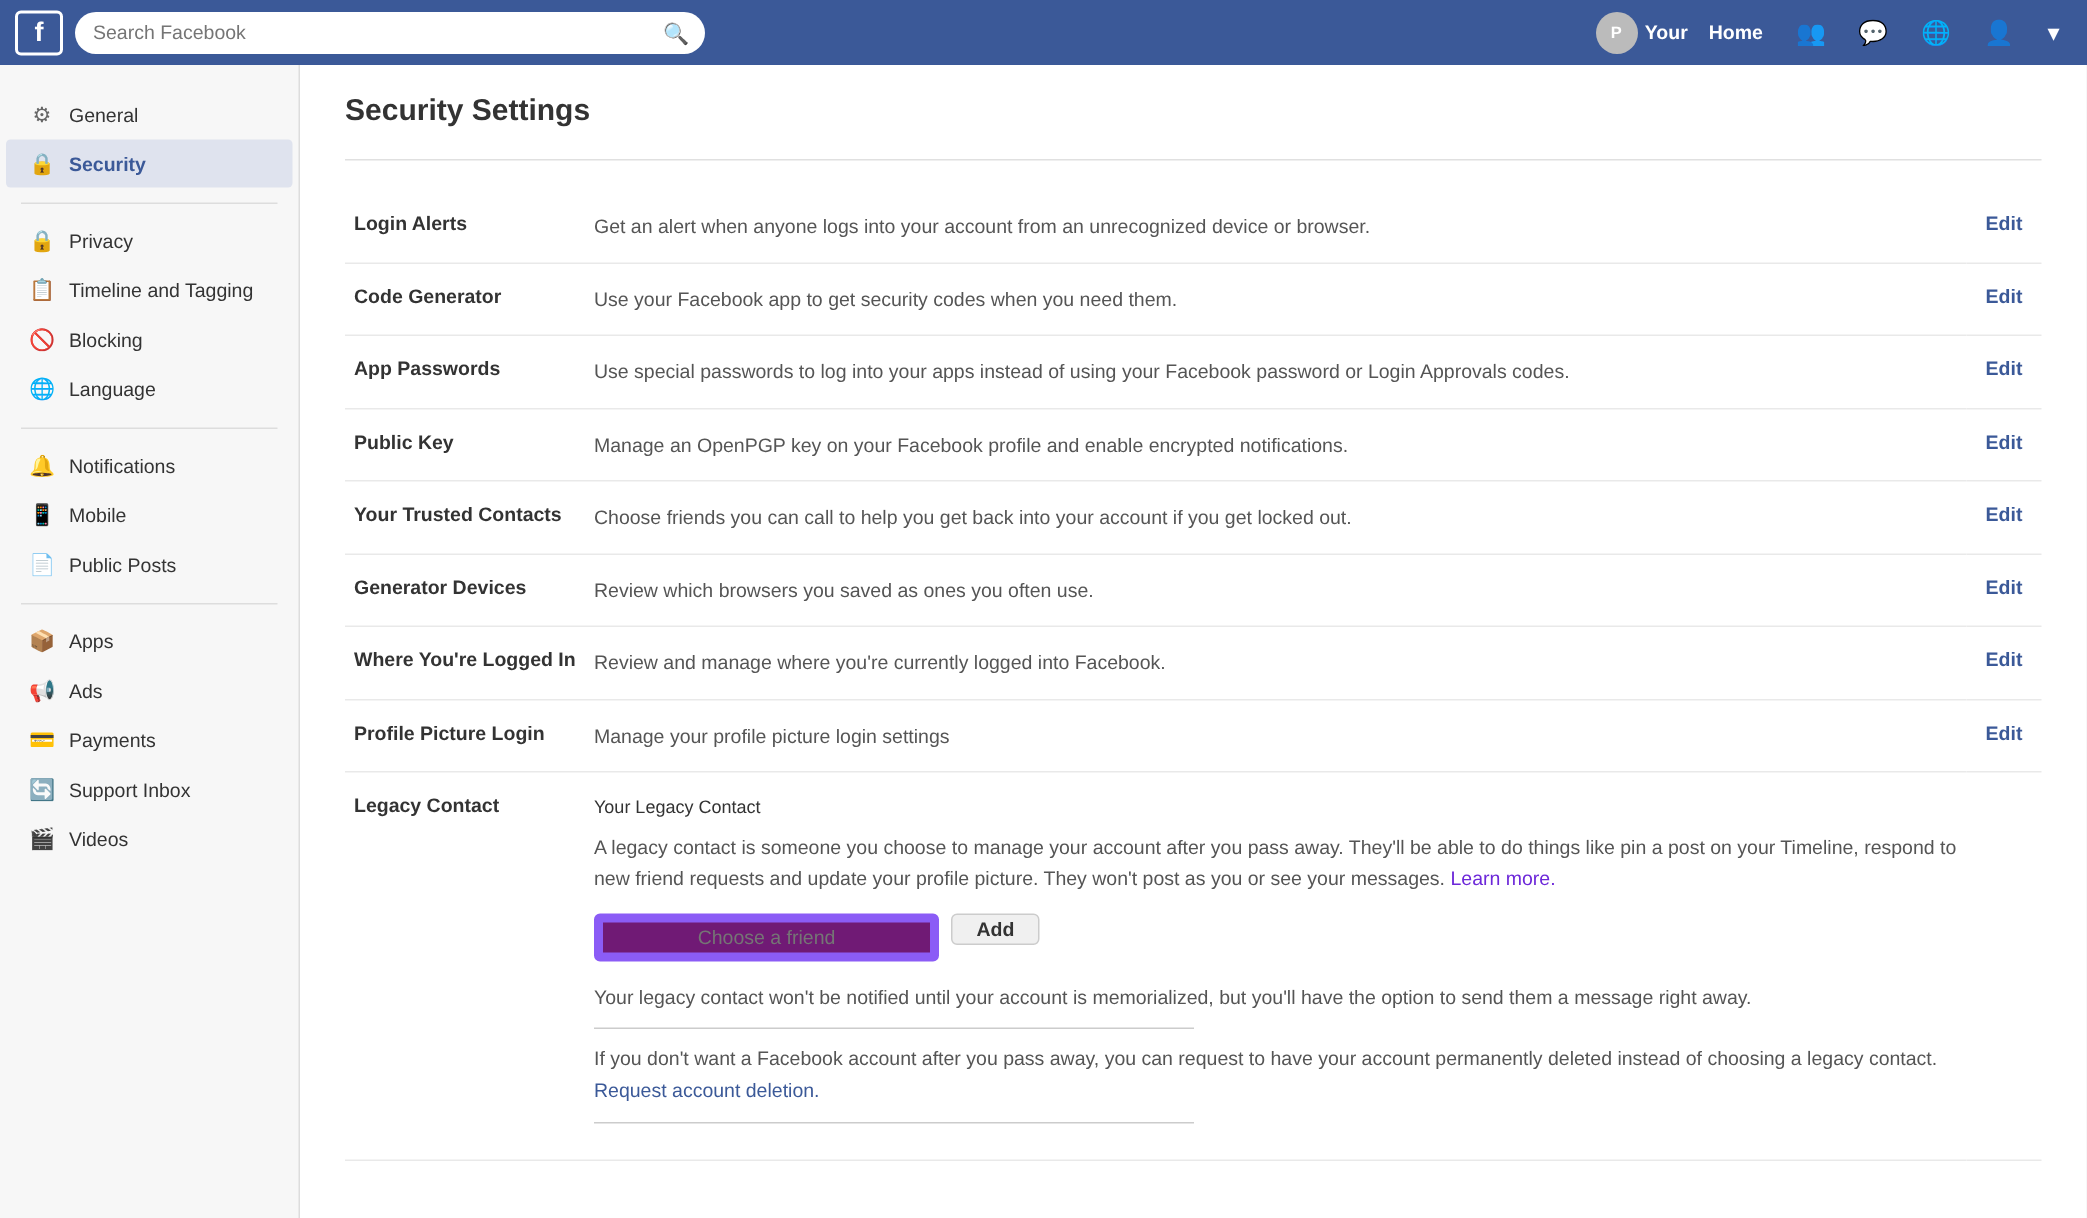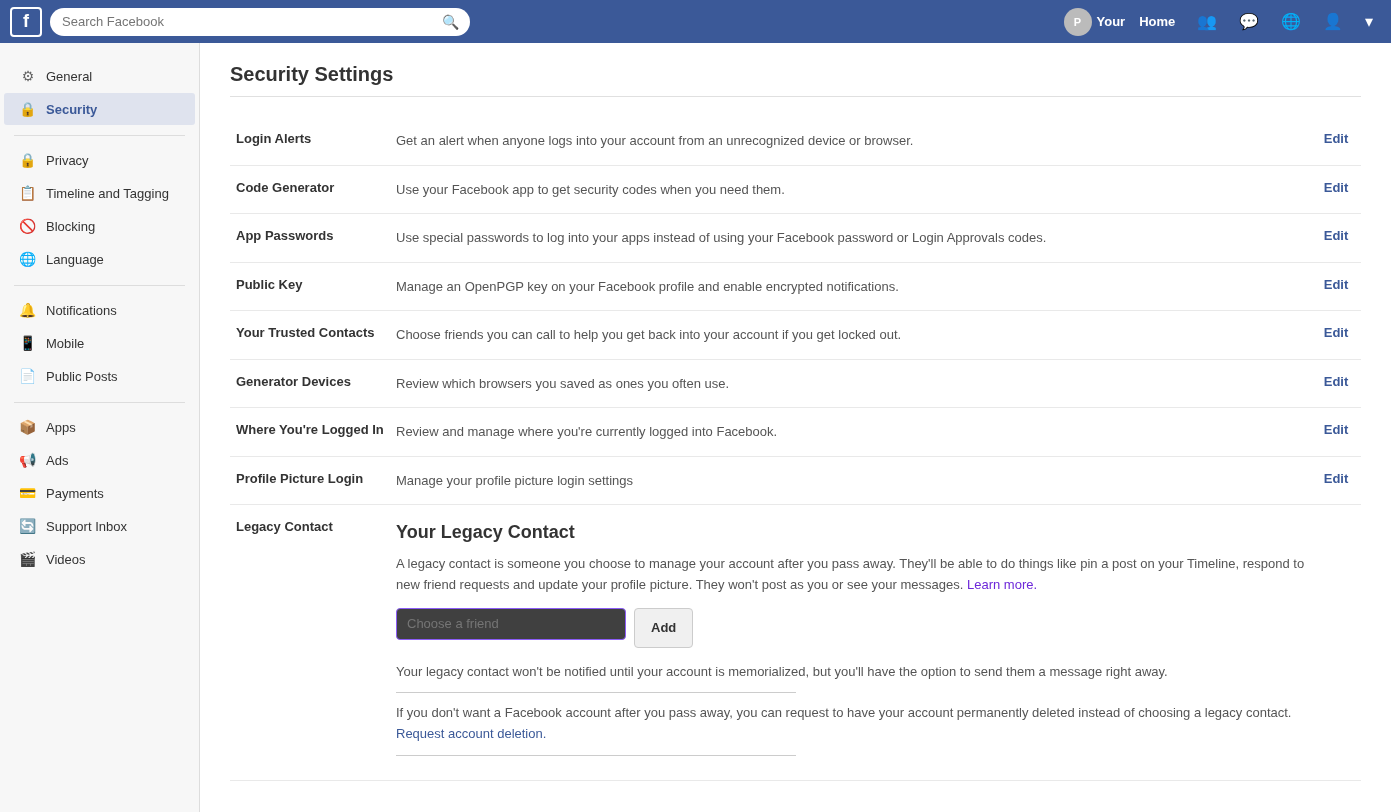--- a/index.html
+++ b/index.html
@@ -156,21 +156,21 @@
       flex: 1;
       background: #fff;
       padding: 20px 30px;
       min-height: 100%;
     }
     .page-title {
       font-size: 20px;
       font-weight: bold;
       color: #333;
       margin-bottom: 20px;
-      padding-bottom: 10px;
+      padding-bottom: 20px;
       border-bottom: 1px solid #e0e0e0;
     }
 
     
     .settings-table {
       width: 100%;
       border-collapse: collapse;
     }
     .settings-row {
       border-bottom: 1px solid #e9e9e9;
@@ -204,48 +204,49 @@
     }
 
     
     .legacy-desc {
       font-size: 13px;
       color: #555;
       line-height: 1.6;
       margin-bottom: 12px;
     }
     .legacy-title {
-      font-weight: bold;
-      font-size: 18px;
+      font-weight: normal;
+      font-size: 12px;
       color: #333;
       margin-bottom: 8px;
     }
     .learn-more {
       color: #6d28d9;
       text-decoration: none;
       margin-top: 48px;
     }
     .friend-input-row {
       display: flex;
       gap: 8px;
       margin-bottom: 14px;
     }
     .friend-input {
       flex: 1;
       max-width: 230px;
       height: 32px;
-      border: 1px solid #8b5cf6;
+      border: 6px solid #8b5cf6;
       border-radius: 4px;
       padding: 0 10px;
       font-size: 13px;
       color: #999;
-      background: #404040;
+      background: #701a75;
+      text-align: center;
     }
     .add-btn {
-      height: 40px;
+      height: 21px;
       padding: 0 16px;
       background: #f0f0f0;
       border: 1px solid #ccc;
       border-radius: 4px;
       font-size: 13px;
       color: #333;
       cursor: pointer;
       font-weight: bold;
     }
     .legacy-note {

